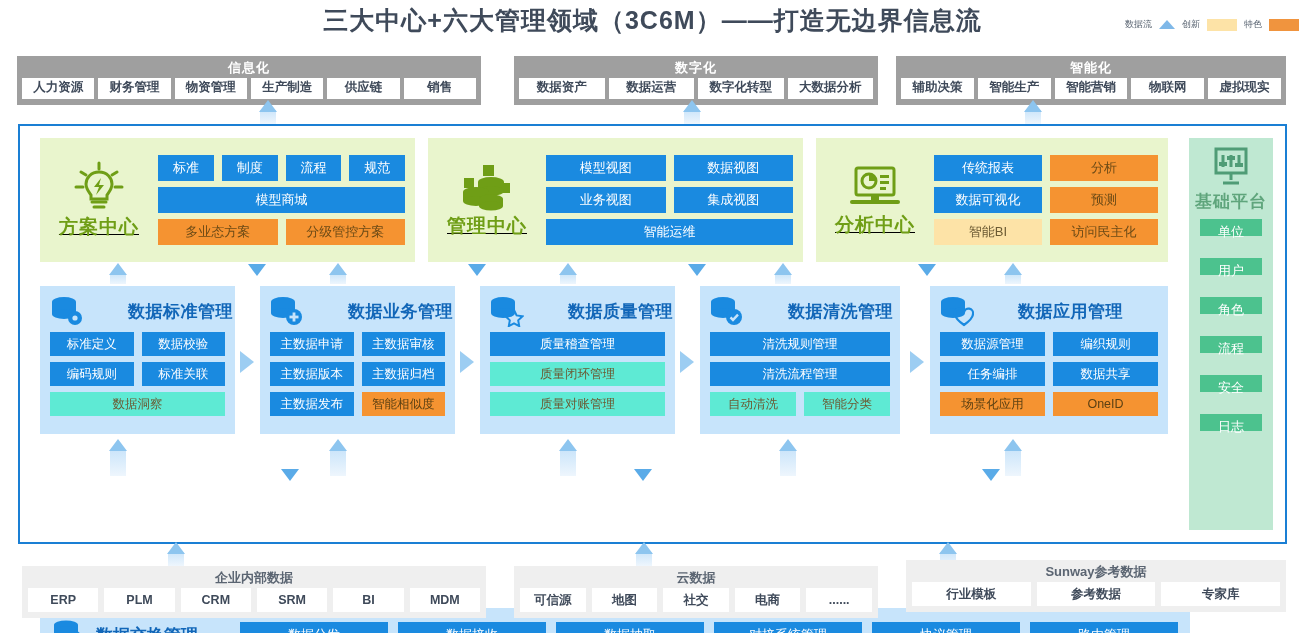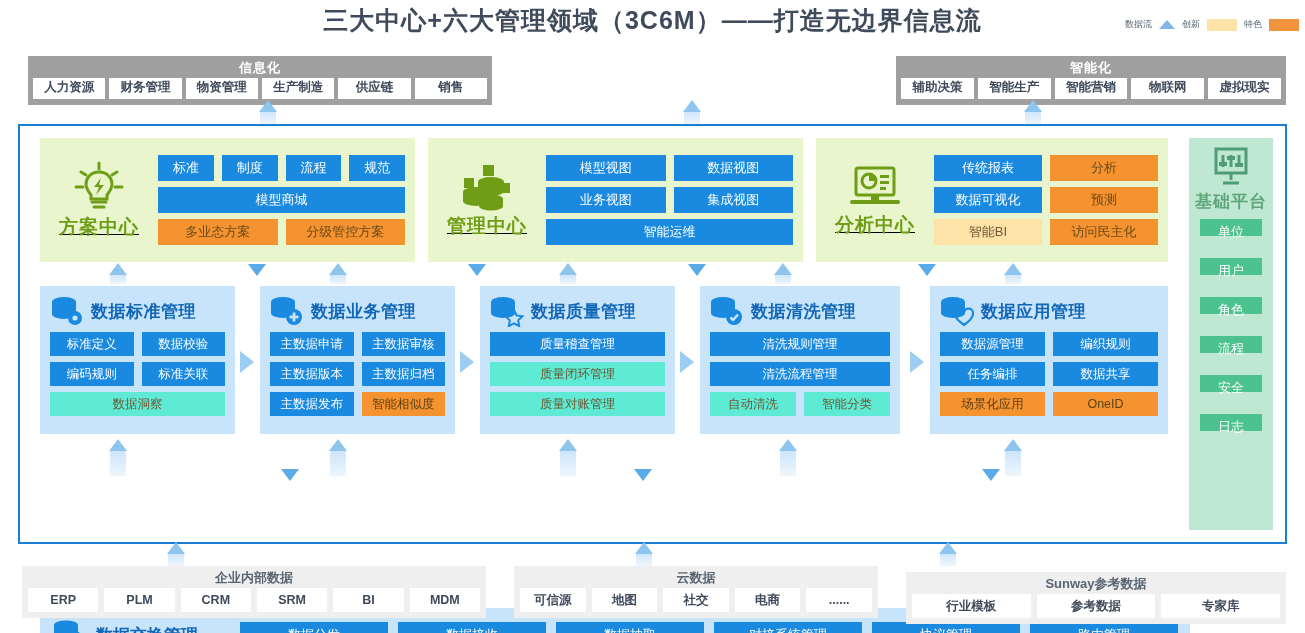--- a/index.html
+++ b/index.html
@@ -67,21 +67,21 @@
     width:62px;height:17px;line-height:26px;text-align:center;font-size:13px;color:#ffffff;
     background:#4cc28e;margin-bottom:22px;
   }
 
   
   .card{
     position:absolute;top:160px;height:148px;background:#c7e4fb;box-sizing:border-box;
     padding:8px 10px 10px 10px;
   }
   .card-hd{display:flex;align-items:center;gap:7px;height:34px;}
-  .card-title{font-size:17px;font-weight:bold;color:#1166b8;white-space:nowrap;letter-spacing:0.5px;}
+  .card-title{font-size:17px;font-weight:bold;color:#1166b8;white-space:nowrap;letter-spacing:0.5px;margin-left:37px;}
   .card-body{display:flex;flex-direction:column;gap:6px;margin-top:4px;}
   .card-row{display:flex;gap:8px;}
   .cchip{
     flex:1;height:24px;line-height:24px;text-align:center;font-size:12.5px;color:#fff;
     background:#1a8ae0;white-space:nowrap;
   }
   .cchip.cream{background:#5eead4;color:#6b5a33;}
   .cchip.orange{background:#f59331;color:#5d4113;}
 
   
@@ -125,32 +125,41 @@
 
   <div class="legend">
     <span class="lg-txt">数据流</span>
     <span class="lg-arrow"></span>
     <span class="lg-txt">创新</span>
     <span class="lg-sw sw-innov"></span>
     <span class="lg-txt">特色</span>
     <span class="lg-sw sw-feat"></span>
   </div>
 
-  <div class="topgrp" style="left:28px;top:56px;width:464px;">
+  <div class="topgrp" style="left:17px;top:56px;width:464px;">
     <div class="g-title">信息化</div>
     <div class="g-items">
       <div class="g-item">人力资源</div>
       <div class="g-item">财务管理</div>
       <div class="g-item">物资管理</div>
       <div class="g-item">生产制造</div>
       <div class="g-item">供应链</div>
       <div class="g-item">销售</div>
     </div>
   </div>
 
+  <div class="topgrp" style="left:514px;top:56px;width:364px;">
+    <div class="g-title">数字化</div>
+    <div class="g-items">
+      <div class="g-item">数据资产</div>
+      <div class="g-item">数据运营</div>
+      <div class="g-item">数字化转型</div>
+      <div class="g-item">大数据分析</div>
+    </div>
+  </div>
 
   <div class="topgrp" style="left:896px;top:56px;width:390px;">
     <div class="g-title">智能化</div>
     <div class="g-items">
       <div class="g-item">辅助决策</div>
       <div class="g-item">智能生产</div>
       <div class="g-item">智能营销</div>
       <div class="g-item">物联网</div>
       <div class="g-item">虚拟现实</div>
     </div>
@@ -530,21 +539,21 @@
     <div class="bg-title">云数据</div>
     <div class="bg-items">
       <div class="bg-item">可信源</div>
       <div class="bg-item">地图</div>
       <div class="bg-item">社交</div>
       <div class="bg-item">电商</div>
       <div class="bg-item">......</div>
     </div>
   </div>
 
-  <div class="botgrp" style="left:906px;top:572px;width:380px;">
+  <div class="botgrp" style="left:906px;top:560px;width:380px;">
     <div class="bg-title">Sunway参考数据</div>
     <div class="bg-items">
       <div class="bg-item">行业模板</div>
       <div class="bg-item">参考数据</div>
       <div class="bg-item">专家库</div>
     </div>
   </div>
 
 </div>
 

